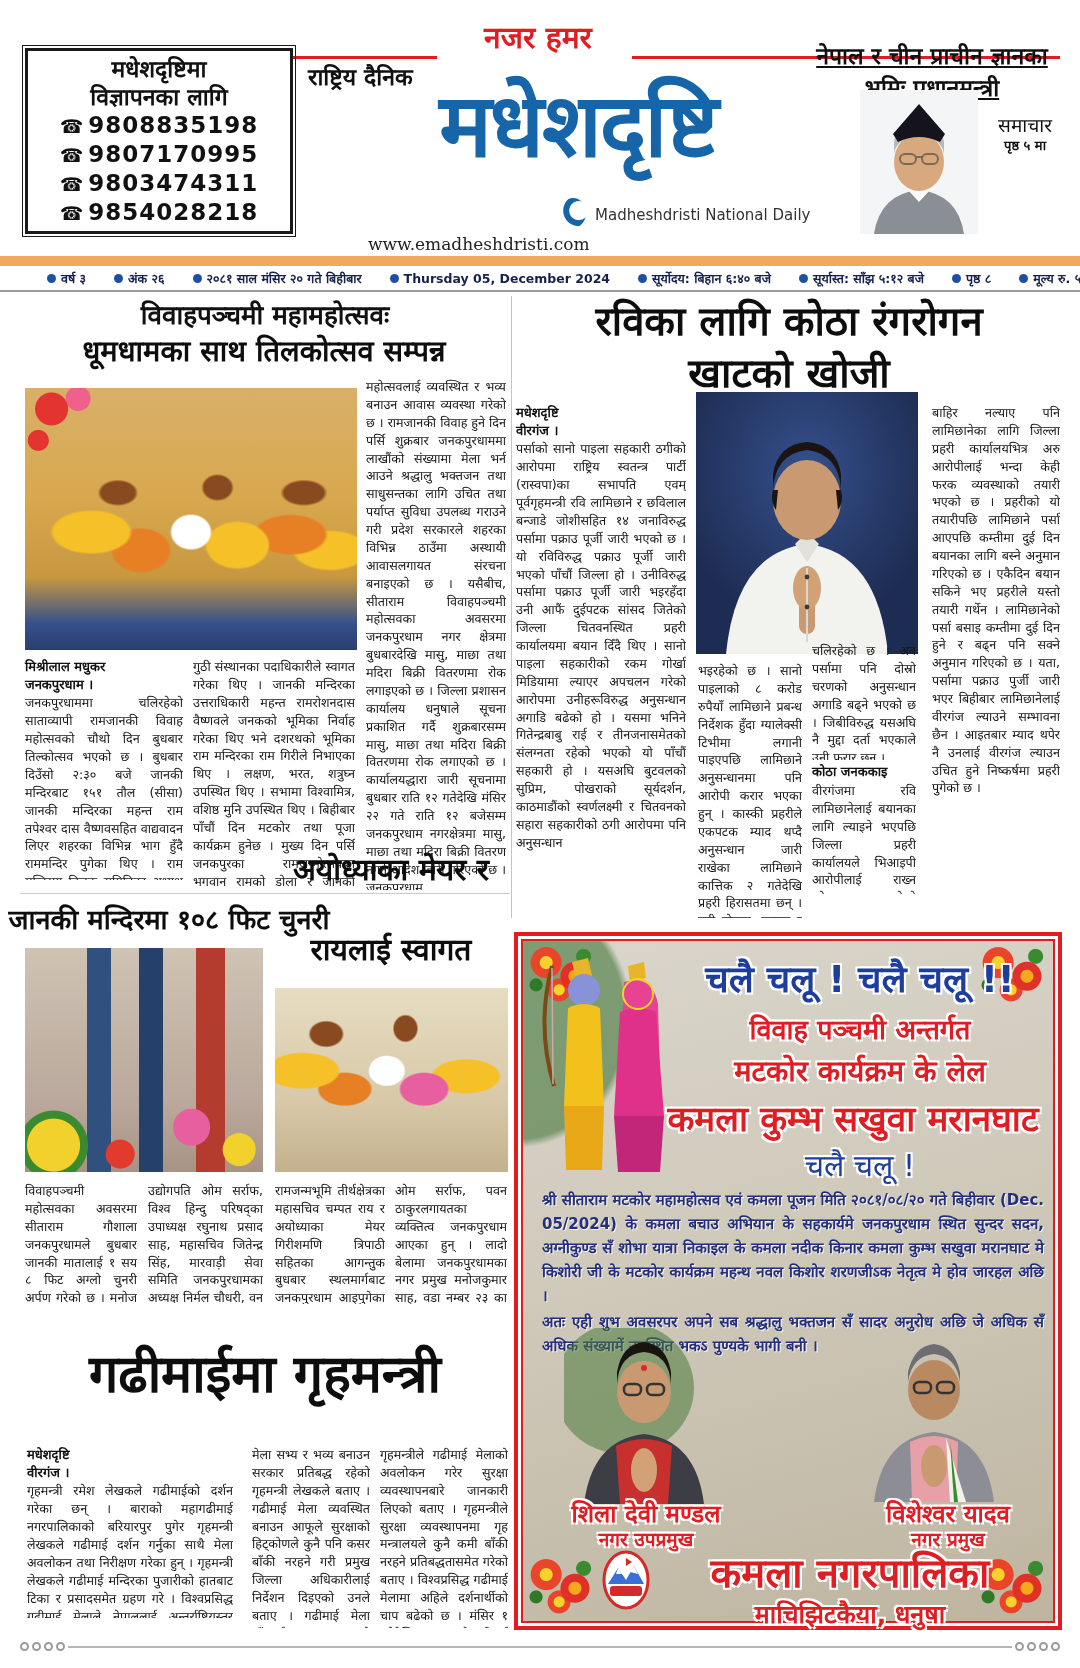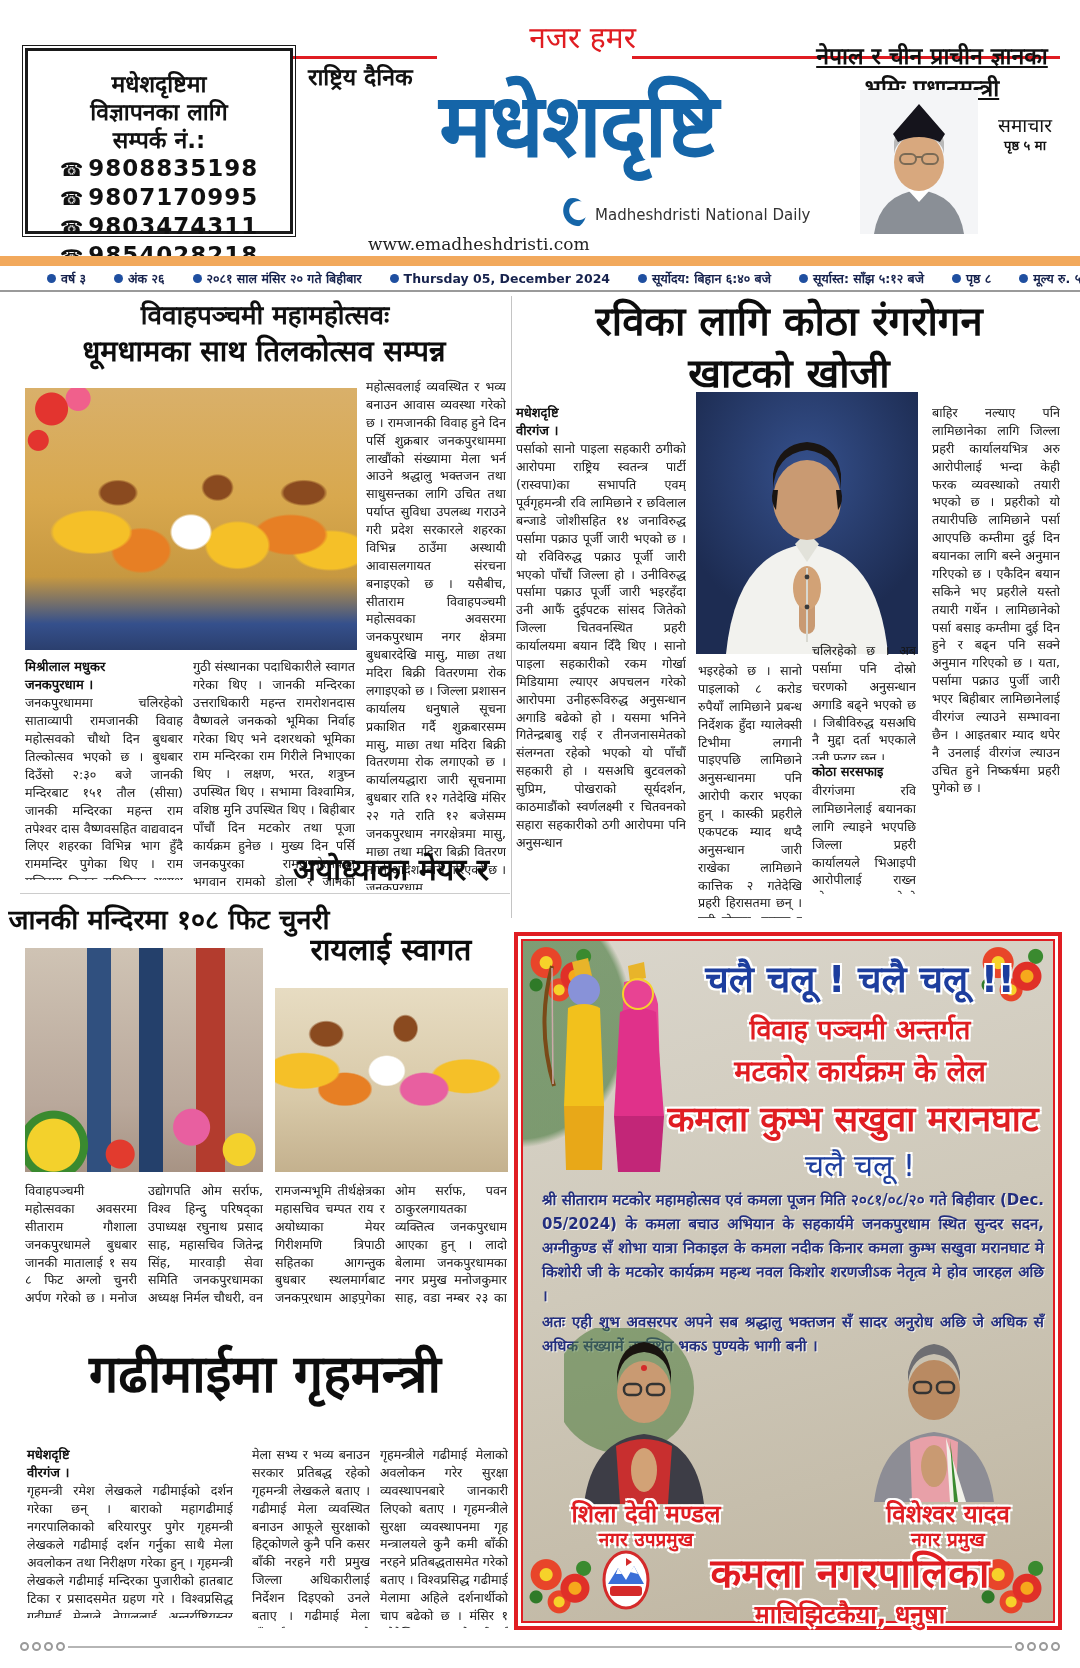--- a/index.html
+++ b/index.html
@@ -6,24 +6,24 @@
   html,body { background:#e8e8e8; }
   body { font-family:"DejaVu Sans", sans-serif; }
   #page {
     position:relative; width:1080px; height:1668px; margin:0 auto;
     background:#ffffff; overflow:hidden; color:#111;
   }
   .abs { position:absolute; }
 
   
   .topline { height:3px; background:#e01d22; }
-  .tagline { color:#e01d22; font-weight:normal; font-size:30px; text-align:right; }
+  .tagline { color:#e01d22; font-weight:bold; font-size:30px; text-align:center; }
   .adbox {
     border:3px solid #1a1a1a; outline:1px solid #1a1a1a; outline-offset:2px;
-    text-align:center; padding-top:19px; background:#fff;
+    text-align:center; padding-top:4px; background:#fff;
   }
   .adbox .l { font-weight:bold; font-size:23px; line-height:28px; }
   .adbox .phone { font-weight:bold; font-size:23px; line-height:28px; letter-spacing:1px; }
   .adbox .phone .pi { font-size:19px; margin-right:4px; }
   .edition-label { font-weight:bold; font-size:23px; }
   .masthead-title { color:#1565a8; font-weight:bold; font-size:88px; line-height:1; letter-spacing:-2px; }
   .website { font-size:17px; font-family:"DejaVu Serif", serif; color:#222; }
   .english-title { font-size:15px; color:#333; }
   .crescent { width:26px; height:30px; border-radius:50%;
     background:radial-gradient(circle at 72% 42%, transparent 0 9px, #1565a8 10px 15px, transparent 16px); }
@@ -123,21 +123,20 @@
 
 <div id="page">
 
   <div class="abs topline" style="left:85px; top:56px; width:352px;"></div>
   <div class="abs tagline" style="left:440px; top:16px; width:196px;">नजर हमर</div>
   <div class="abs topline" style="left:632px; top:56px; width:428px;"></div>
 
   <div class="abs adbox" style="left:25px; top:48px; width:268px; height:186px;">
     <div class="l">मधेशदृष्टिमा</div>
     <div class="l">विज्ञापनका लागि</div>
-    <div class="l">सम्पर्क नं.:</div>
     <div class="phone"><span class="pi">☎</span><span>9808835198</span></div>
     <div class="phone"><span class="pi">☎</span><span>9807170995</span></div>
     <div class="phone"><span class="pi">☎</span><span>9803474311</span></div>
     <div class="phone"><span class="pi">☎</span><span>9854028218</span></div>
   </div>
 
   <div class="abs edition-label" style="left:308px; top:60px;">राष्ट्रिय दैनिक</div>
   <div class="abs masthead-title" style="left:298px; top:82px; width:560px; text-align:center;">मधेशदृष्टि</div>
   <div class="abs crescent" style="left:560px; top:198px;"></div>
   <div class="abs english-title" style="left:595px; top:206px;">Madheshdristi National Daily</div>
@@ -244,21 +243,21 @@
     <div class="abs" style="left:516px; top:404px; width:170px; height:514px;">
       <div class="byline">मधेशदृष्टि</div>
       <div class="byline">वीरगंज ।</div>
       <div class="col" style="height:474px;">पर्साको सानो पाइला सहकारी ठगीको आरोपमा राष्ट्रिय स्वतन्त्र पार्टी (रास्वपा)का सभापति एवम् पूर्वगृहमन्त्री रवि लामिछाने र छविलाल बन्जाडे जोशीसहित १४ जनाविरुद्ध पर्सामा पक्राउ पूर्जी जारी भएको छ । यो रविविरुद्ध पक्राउ पूर्जी जारी भएको पाँचौं जिल्ला हो । उनीविरुद्ध पर्सामा पक्राउ पूर्जी जारी भइरहँदा उनी आफैं दुईपटक सांसद जितेको जिल्ला चितवनस्थित प्रहरी कार्यालयमा बयान दिँदै थिए । सानो पाइला सहकारीको रकम गोर्खा मिडियामा ल्याएर अपचलन गरेको आरोपमा उनीहरूविरुद्ध अनुसन्धान अगाडि बढेको हो । यसमा भनिने गितेन्द्रबाबु राई र तीनजनासमेतको संलग्नता रहेको भएको यो पाँचौं सहकारी हो । यसअघि बुटवलको सुप्रिम, पोखराको सूर्यदर्शन, काठमाडौंको स्वर्णलक्ष्मी र चितवनको सहारा सहकारीको ठगी आरोपमा पनि अनुसन्धान</div>
     </div>
 
     <div class="abs col" style="left:698px; top:662px; width:104px; height:256px;">भइरहेको छ । सानो पाइलाको ८ करोड रुपैयाँ लामिछाने प्रबन्ध निर्देशक हुँदा ग्यालेक्सी टिभीमा लगानी पाइएपछि लामिछाने अनुसन्धानमा पनि आरोपी करार भएका हुन् । कास्की प्रहरीले एकपटक म्याद थप्दै अनुसन्धान जारी राखेका लामिछाने कात्तिक २ गतेदेखि प्रहरी हिरासतमा छन् । उनी पोखरा, बुटवल र चितवनमा पूरक जाहेरीपछि अनुसन्धानको दायरामा छन् । उनीविरुद्ध काठमाडौंमा पनि अनुसन्धान</div>
 
     <div class="abs" style="left:812px; top:642px; width:104px; height:256px;">
       <div class="col" style="height:118px;">चलिरहेको छ । अब पर्सामा पनि दोस्रो चरणको अनुसन्धान अगाडि बढ्ने भएको छ । जिबीविरुद्ध यसअघि नै मुद्दा दर्ता भएकाले उनी फरार छन् ।</div>
-      <div class="subhead">कोठा सरसफाइ</div>
+      <div class="subhead">कोठा जनककाइ</div>
       <div class="col" style="height:112px;">वीरगंजमा रवि लामिछानेलाई बयानका लागि ल्याइने भएपछि जिल्ला प्रहरी कार्यालयले भिआइपी आरोपीलाई राख्न कोठा सरसफाइ गरेको छ । रंगरोगन गरेर लामिछानेका लागि छुट्टै खाट पनि व्यवस्था गरिएको छ । प्रहरीले यो कुरा</div>
     </div>
 
     <div class="abs col" style="left:932px; top:404px; width:128px; height:514px;">बाहिर नल्याए पनि लामिछानेका लागि जिल्ला प्रहरी कार्यालयभित्र अरु आरोपीलाई भन्दा केही फरक व्यवस्थाको तयारी भएको छ । प्रहरीको यो तयारीपछि लामिछाने पर्सा आएपछि कम्तीमा दुई दिन बयानका लागि बस्ने अनुमान गरिएको छ । एकैदिन बयान सकिने भए प्रहरीले यस्तो तयारी गर्थेन । लामिछानेको पर्सा बसाइ कम्तीमा दुई दिन हुने र बढ्न पनि सक्ने अनुमान गरिएको छ । यता, पर्सामा पक्राउ पुर्जी जारी भएर बिहीबार लामिछानेलाई वीरगंज ल्याउने सम्भावना छैन । आइतबार म्याद थपेर नै उनलाई वीरगंज ल्याउन उचित हुने निष्कर्षमा प्रहरी पुगेको छ ।</div>
   </section>
 
   <div class="abs hdiv" style="left:20px; top:893px; width:490px;"></div>
 
   <section>
     <div class="abs headline" style="left:4px; top:900px; width:330px; font-size:27px;">जानकी मन्दिरमा १०८ फिट चुनरी</div>

